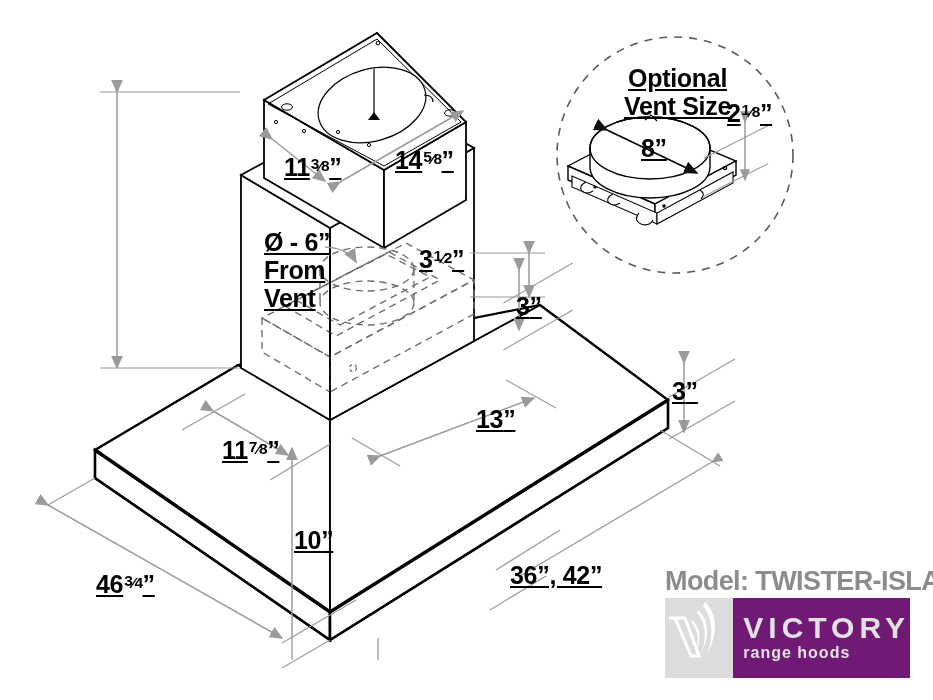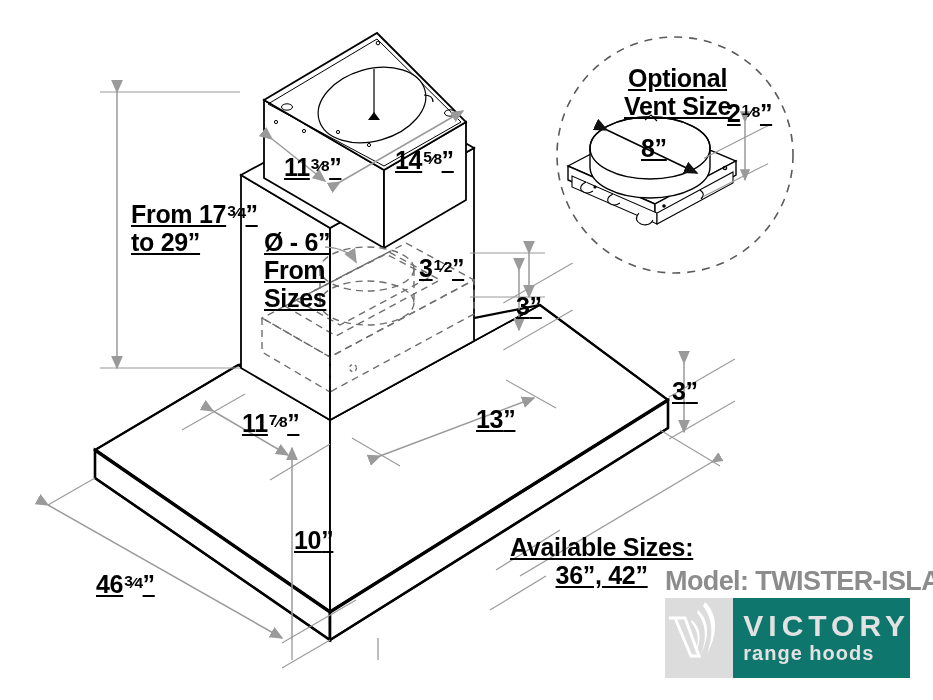--- a/index.html
+++ b/index.html
@@ -12,25 +12,25 @@
   .dim{font-size:25px;letter-spacing:-0.3px;}
   .frac{display:inline-block;font-size:0.62em;vertical-align:0.33em;
         margin-left:1px;letter-spacing:-0.5px;}
   .frac sup{font-size:1em;vertical-align:0.12em;}
   .frac sub{font-size:1em;vertical-align:-0.02em;}
   .model{position:absolute;font-weight:bold;font-size:27px;color:#8c8c8c;
          letter-spacing:-0.6px;white-space:nowrap;}
   .logo-box{position:absolute;display:flex;align-items:stretch;}
   .logo-mark{width:86px;background:#dcdcdc;display:flex;align-items:center;
              justify-content:center;}
-  .logo-txt{flex:1;background:#0f766e;border:0;display:flex;flex-direction:column;
+  .logo-txt{flex:1;background:#701a75;border:0;display:flex;flex-direction:column;
             justify-content:center;padding-left:10px;}
   .logo-v{font-size:30px;font-weight:bold;color:#e2e2e2;letter-spacing:5px;
           line-height:1;}
-  .logo-r{font-size:20px;font-weight:bold;color:#e2e2e2;letter-spacing:1px;
+  .logo-r{font-size:16px;font-weight:bold;color:#e2e2e2;letter-spacing:1px;
           line-height:1.25;}
 </style>
 </head>
 <body>
 
 <div id="stage">
 
   <svg width="933" height="700" viewBox="0 0 933 700">
     <defs>
       <marker id="ah" markerWidth="9" markerHeight="9" refX="8" refY="4.5" orient="auto">
@@ -202,69 +202,65 @@
       <line x1="607" y1="130" x2="697" y2="173" marker-start="url(#ahb)" marker-end="url(#ahb)"></line>
     </g>
 
     <g stroke="#9a9a9a" stroke-width="1.5" fill="none">
       <line x1="745" y1="122" x2="745" y2="180" marker-start="url(#ahs)" marker-end="url(#ahs)"></line>
       <line x1="700" y1="142" x2="772" y2="142" stroke-width="1.1" transform="rotate(-27 736 142)"></line>
       <line x1="700" y1="180" x2="772" y2="180" stroke-width="1.1" transform="rotate(-27 736 180)"></line>
     </g>
   </svg>
 
-  <div class="lbl dim" style="left:131px;top:200px;">
-    <span>From 17</span><span class="frac"><sup>3</sup>⁄<sub>4</sub></span><span>”</span><br>
-    <span>to 29”</span>
-  </div>
 
   <div class="lbl dim" style="left:284px;top:153px;">
     <span>11</span><span class="frac"><sup>3</sup>⁄<sub>8</sub></span><span>”</span>
   </div>
 
   <div class="lbl dim" style="left:395px;top:146px;">
     <span>14</span><span class="frac"><sup>5</sup>⁄<sub>8</sub></span><span>”</span>
   </div>
 
-  <div class="lbl dim" style="left:419px;top:254px;text-align:right;">
+  <div class="lbl dim" style="left:419px;top:245px;text-align:right;">
     <span>3</span><span class="frac"><sup>1</sup>⁄<sub>2</sub></span><span>”</span>
   </div>
 
   <div class="lbl dim" style="left:256px;top:228px;margin-left:8px;">
     <span>Ø - 6”</span><br>
     <span>From</span><br>
-    <span>Sizes</span>
+    <span>Vent</span>
   </div>
 
   <div class="lbl dim" style="left:516px;top:292px;">
     <span>3</span><span>”</span>
   </div>
 
   <div class="lbl dim" style="left:672px;top:377px;">
     <span>3</span><span>”</span>
   </div>
 
-  <div class="lbl dim" style="left:222px;top:409px;margin-left:20px;">
+  <div class="lbl dim" style="left:222px;top:436px;">
     <span>11</span><span class="frac"><sup>7</sup>⁄<sub>8</sub></span><span>”</span>
   </div>
 
   <div class="lbl dim" style="left:476px;top:405px;text-align:center;">
     <span>13</span><span>”</span>
   </div>
 
   <div class="lbl dim" style="left:294px;top:526px;">
     <span>10</span><span>”</span>
   </div>
 
   <div class="lbl dim" style="left:96px;top:570px;">
     <span>46</span><span class="frac"><sup>3</sup>⁄<sub>4</sub></span><span>”</span>
   </div>
 
   <div class="lbl dim" style="left:510px;top:533px;text-align:center;">
-    <span>Available Sizes:</span><br>
+    <br>
     <span>36”, 42”</span>
   </div>
 
   <div class="lbl dim" style="left:624px;top:64px;text-align:center;">
     <span>Optional</span><br>
     <span>Vent Size</span>
   </div>
 
   <div class="lbl dim" style="left:641px;top:134px;">
     <span>8”</span>

